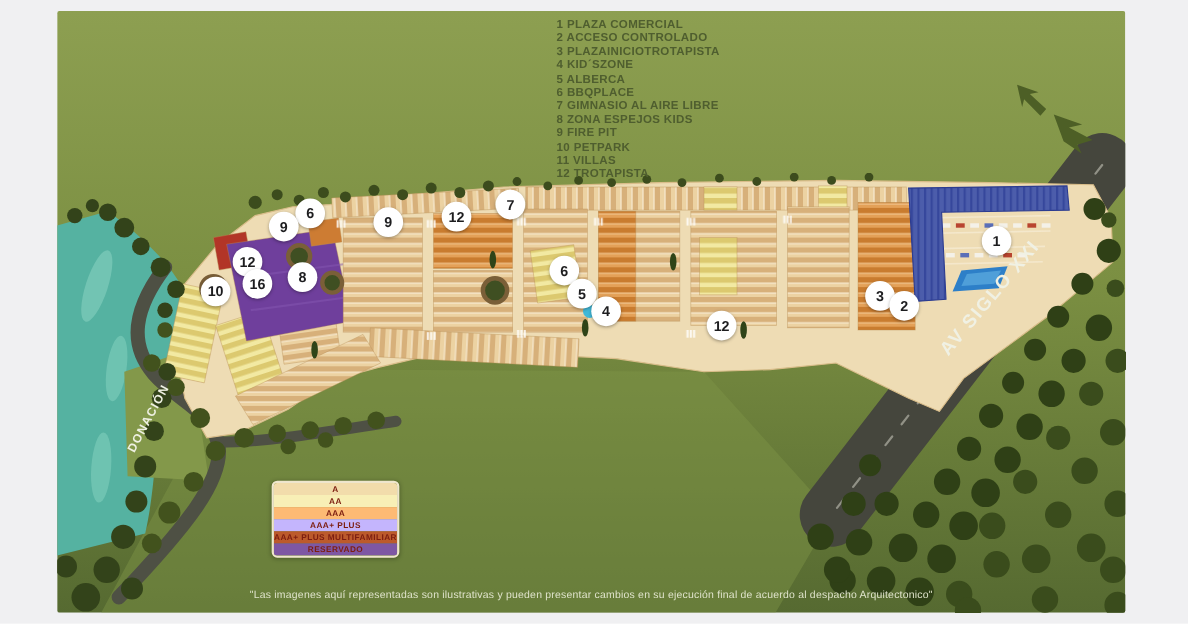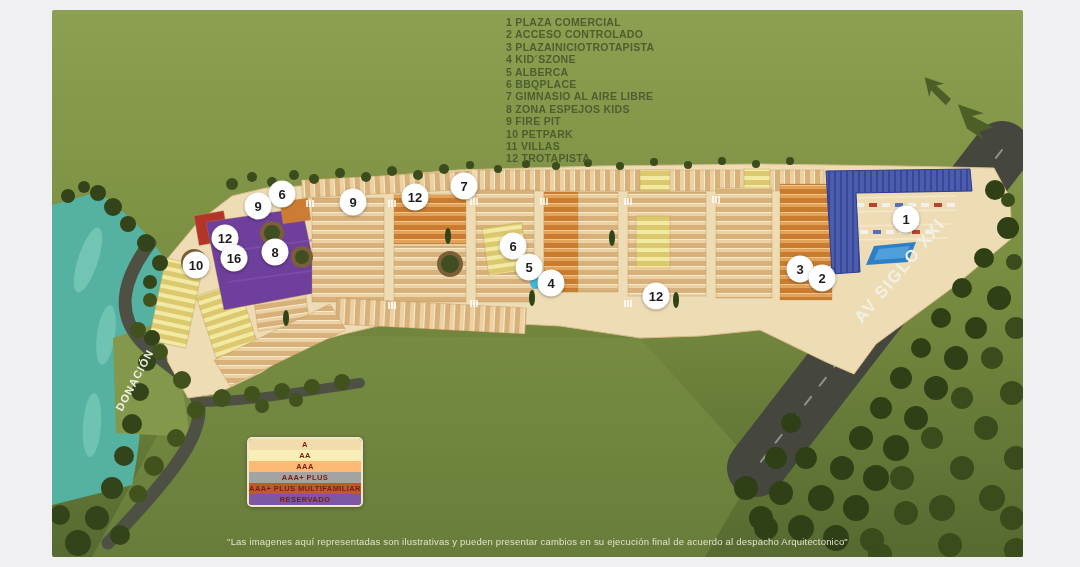--- a/index.html
+++ b/index.html
@@ -375,19 +375,19 @@
       <div class="marker" style="left: 275px; top: 252px;">8</div>
       <div class="marker" style="left: 196px; top: 233px; margin-top: 32px;">10</div>
       <div class="marker" style="left: 225px; top: 238px;">12</div>
       <div class="marker" style="left: 234px; top: 258px;">16</div>
     </div>
 
   <div class="cat-legend">
       <div class="cat-band" style="background: rgb(242, 220, 171); color: rgb(124, 29, 16);">A</div>
       <div class="cat-band" style="background: rgb(248, 239, 182); color: rgb(124, 29, 16);">AA</div>
       <div class="cat-band" style="background: #fdba74; color: rgb(124, 29, 16); text-align: right;">AAA</div>
-      <div class="cat-band" style="background: #a3a3a3; color: rgb(124, 29, 16);">AAA+ PLUS</div>
+      <div class="cat-band" style="background: #c4b5fd; color: rgb(124, 29, 16);">AAA+ PLUS</div>
       <div class="cat-band" style="background: rgb(188, 90, 44); color: rgb(124, 29, 16); text-align: right;">AAA+ PLUS MULTIFAMILIAR</div>
       <div class="cat-band" style="background: rgb(126, 87, 164); color: rgb(124, 29, 16);">RESERVADO</div>
     </div>
 
   <div class="disclaimer">"Las imagenes aquí representadas son ilustrativas y pueden presentar cambios en su ejecución final de acuerdo al despacho Arquitectonico"</div>
 </div>
 
 </body></html>

